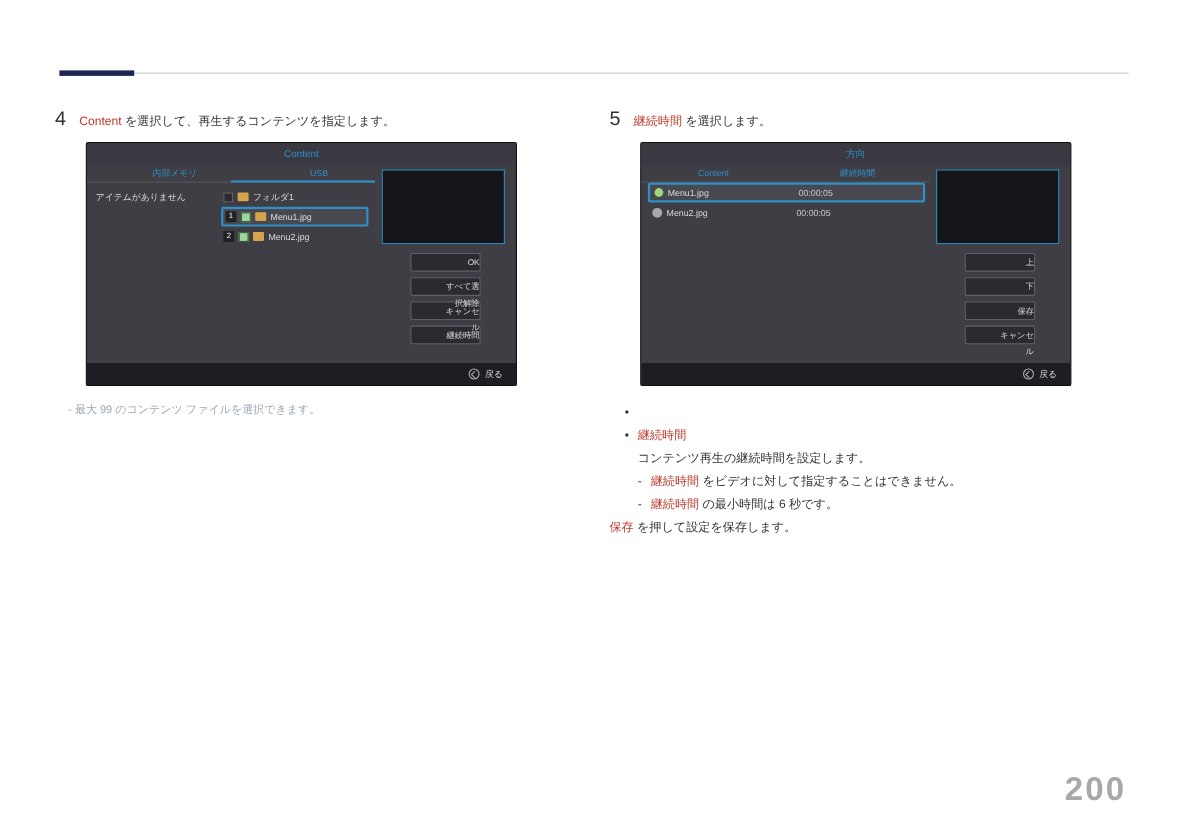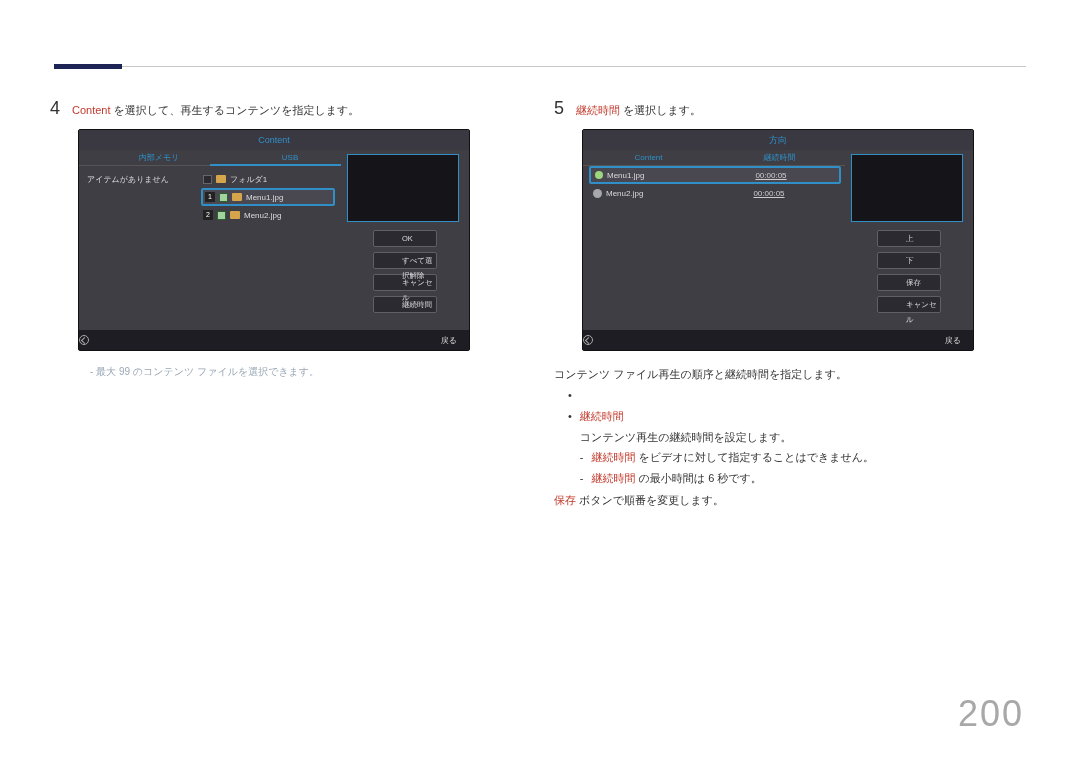--- a/index.html
+++ b/index.html
@@ -151,32 +151,32 @@
     margin-bottom: 8px;
   }
   .s-btn {
     height: 17px;
     margin: 5px auto;
     width: 64px;
     background: #2b2a31;
     border: 1px solid #5f5f68;
     border-radius: 2px;
     color: #ddd;
-    text-align: left;
+    text-align: right;
     line-height: 15px;
     font-size: 7.5px;
     padding-left: 28px;
   }
   .ss-footer {
     position: absolute;
     bottom: 0; left: 0; right: 0;
     height: 20px;
     background: #1e1d23;
     display: flex;
-    justify-content: space-between;
+    justify-content: flex-end;
     align-items: center;
     padding-right: 12px;
     gap: 5px;
   }
   .back-ico {
     width: 10px; height: 10px;
     border: 1px solid #aaa;
     border-radius: 50%;
     position: relative;
   }
@@ -185,49 +185,49 @@
     position: absolute;
     left: 2px; top: 2px;
     width: 4px; height: 4px;
     border-left: 1px solid #aaa;
     border-bottom: 1px solid #aaa;
     transform: rotate(45deg);
   }
   .note {
     font-size: 10px;
     color: #9aa7b5;
-    margin-left: 40px;
+    margin-left: 12px;
   }
   .note::before { content: "- "; }
   .body-text { font-size: 11px; color: #333; margin-left: 0; line-height: 1.8; }
   .bullet-list { margin-left: 14px; }
   .bullet { display: flex; gap: 8px; line-height: 1.9; }
   .dot { flex: 0 0 auto; }
   .sub-dash { margin-left: 28px; display: flex; gap: 8px; line-height: 1.9; }
 
   
   .dur-headers {
     position: absolute;
     top: 20px; left: 0; width: 262px; height: 16px;
     display: flex;
   }
   .dur-h { flex:1; font-size: 8px; color: #2f8fc6; text-align:center; line-height:15px; border-bottom:1px solid #555; }
   .dur-row { display:flex; height:18px; align-items:center; gap:5px; font-size:8px;}
   .dur-row .name { width: 130px; display:flex; align-items:center; gap:4px; padding-left:4px;}
-  .dur-row .time { width: 90px; text-align:center; color:#ccc;text-decoration:underline; }
+  .dur-row .time { width: 90px; text-align:left; color:#ccc; }
   .dur-row.sel { border:2px solid #2f8fc6; background:#494851; border-radius:2px; }
   .person-ico { width:9px; height:9px; background:#a7a7b0; border-radius:50%; position:relative;}
   .dot-green { width:8px; height:8px; background:#9cd67d; border-radius:50%; }
 
   .page-number {
     position: absolute;
     right: 56px;
     bottom: 28px;
-    font-size: 36px;
-    font-weight: 400;
+    font-size: 30px;
+    font-weight: 700;
     color: #a8a8a8;
     letter-spacing: 2px;
   }
 </style>
 </head>
 <body>
 
 <div class="rule"></div>
 <div class="rule-accent"></div>
 
@@ -325,21 +325,20 @@
         <div class="s-btn">下</div>
         <div class="s-btn">保存</div>
         <div class="s-btn">キャンセル</div>
       </div>
       <div class="ss-footer">
         <span class="back-ico"></span>
         <span>戻る</span>
       </div>
     </div>
 
-    <div class="body-text">コンテンツ ファイル再生の順序と継続時間を指定します。</div>
 
     <div class="bullet-list">
       <div class="bullet">
         <span class="dot">•</span>
       </div>
       <div class="bullet">
         <span class="dot">•</span>
         <div>
           <div class="red">継続時間</div>
           <div>コンテンツ再生の継続時間を設定します。</div>
@@ -349,19 +348,19 @@
           </div>
           <div class="sub-dash" style="margin-left:0">
             <span>-</span>
             <div><span class="red">継続時間</span><span> の最小時間は 6 秒です。</span></div>
           </div>
         </div>
       </div>
     </div>
 
     <div class="body-text" style="margin-top:2px;">
-      <span class="red">保存</span><span> ボタンで順番を変更します。</span>
+      <span class="red">保存</span><span> を押して設定を保存します。</span>
     </div>
   </div>
 
 </div>
 
 <div class="page-number">200</div>
 
 </body></html>

